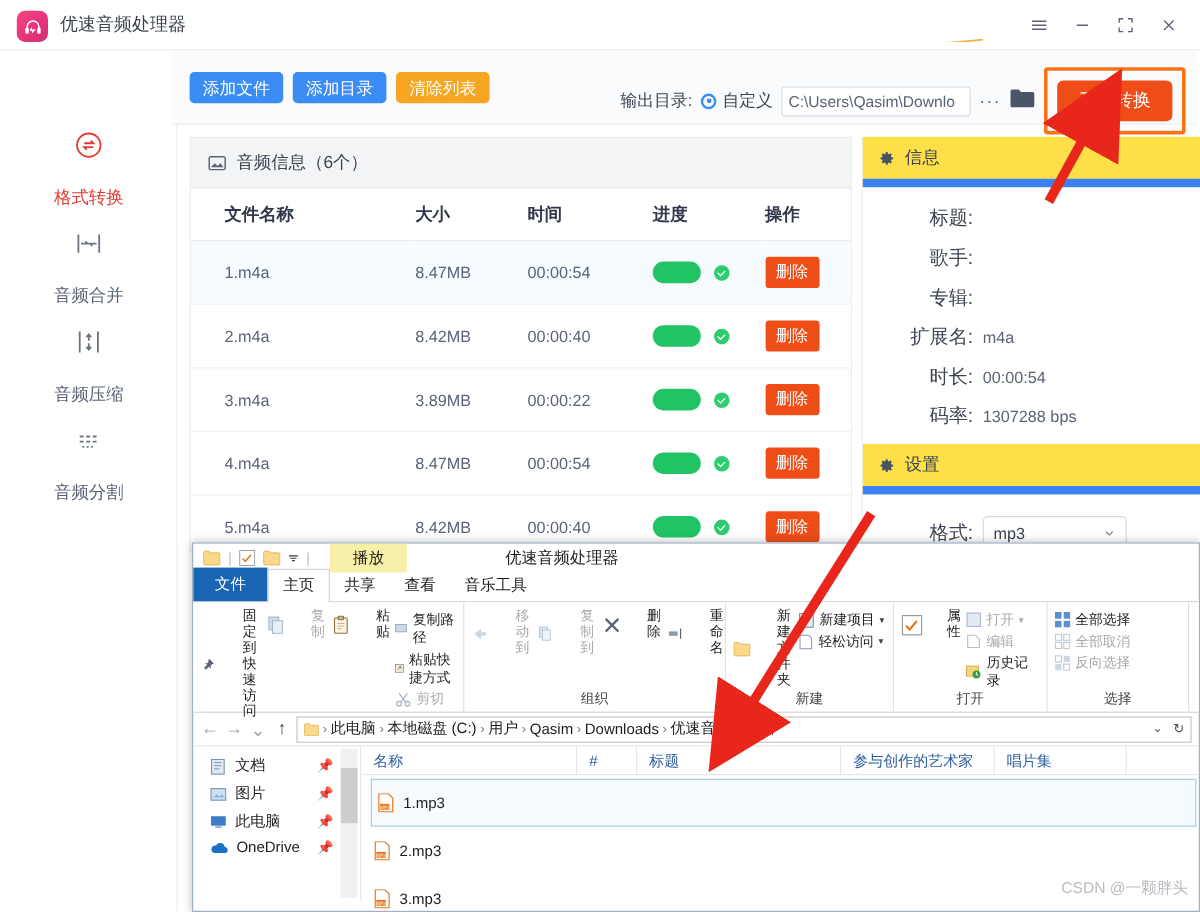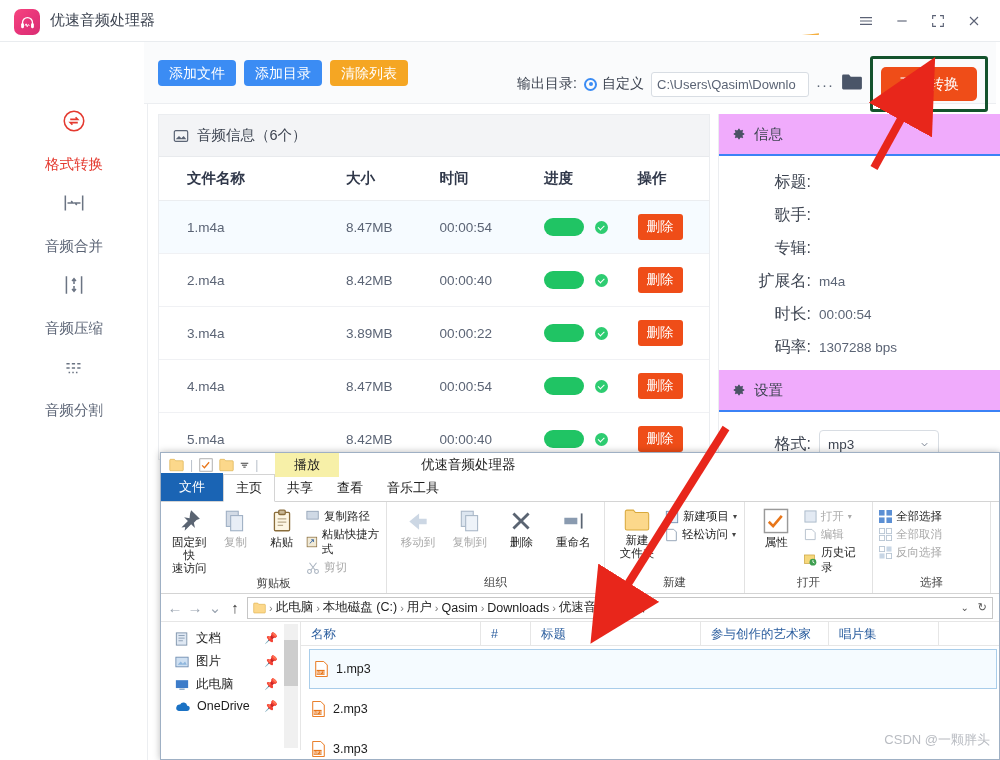--- a/index.html
+++ b/index.html
@@ -48,21 +48,21 @@
   .outlabel { font-size:14px; color:#3d4451; }
   .radio-wrap { display:flex; align-items:center; gap:5px; cursor:pointer; }
   .radio { width:13px; height:13px; border-radius:50%; border:2px solid #3b8cf4; position:relative; }
   .radio::after { content:""; position:absolute; left:2.5px; top:2.5px; width:4px; height:4px;
      border-radius:50%; background:#3b8cf4; }
   .radio-lab { font-size:14px; color:#3d4451; }
   .path-box { width:158px; height:25px; border:1px solid #d8dde3; border-radius:3px; background:#fff;
     font-size:13px; color:#5b6475; padding:0 5px; line-height:23px; overflow:hidden; white-space:nowrap; }
   .dots { font-size:15px; color:#5b6475; letter-spacing:1px; cursor:pointer; }
   .folder-ico { cursor:pointer; }
-  .start-wrap { position:relative; padding:8px; border:3px solid #14532d; border-radius:3px; }
+  .start-wrap { position:relative; padding:8px; border:3px solid #f97316; border-radius:3px; }
   .start-btn { background:#ef4d18; color:#fff; font-size:15px; height:34px; padding:0 18px;
     line-height:34px; border:none; border-radius:5px; cursor:pointer; font-family:inherit; }
 
   
   .listpanel { position:absolute; left:158px; top:114px; width:552px; height:346px;
     background:#fff; border:1px solid #ebedf0; overflow:hidden; }
   .panel-head { height:42px; background:#f3f4f6; display:flex; align-items:center;
      padding-left:14px; gap:8px; border-bottom:1px solid #e8eaed; }
   .panel-head .ptitle { font-size:14.5px; color:#3d4451; }
   table.files { width:100%; border-collapse:collapse; table-layout:fixed; }
@@ -79,22 +79,22 @@
   .pcheck { display:inline-block; width:13px; height:13px; border-radius:50%; background:#2ecc71;
      margin-left:11px; vertical-align:middle; position:relative; }
   .pcheck::after { content:""; position:absolute; left:3px; top:4px; width:5px; height:2.5px;
      border-left:1.6px solid #fff; border-bottom:1.6px solid #fff; transform:rotate(-45deg); }
   .del-btn { background:#ef4d18; color:#fff; border:none; border-radius:3px; font-size:13.5px;
      padding:4px 9px; cursor:pointer; font-family:inherit; }
 
   
   .infopanel { position:absolute; left:718px; top:114px; width:282px; height:346px; background:#fff;
      border-left:1px solid #ebedf0; }
-  .sec-head { height:42px; background:#f0abfc; display:flex; align-items:center; gap:8px;
-     padding-left:13px; border-bottom:2px solid #3b82f6; }
+  .sec-head { height:42px; background:#fde047; display:flex; align-items:center; gap:8px;
+     padding-left:13px; border-bottom:7px solid #3b82f6; }
   .sec-head .t { font-size:14.5px; color:#3d4451; }
   .inforow { display:flex; align-items:center; padding:6px 0; }
   .inforow .k { width:100px; text-align:right; font-size:16px; color:#3d4451; padding-right:8px; }
   .inforow .v { font-size:13.5px; color:#5b6475; }
   .infobody { padding:10px 0 6px 0; }
   .setbody { padding:12px 0; }
   .select-box { width:120px; height:28px; border:1px solid #d8dde3; border-radius:4px; background:#fff;
      font-size:13.5px; color:#3d4451; display:flex; align-items:center; justify-content:space-between;
      padding:0 8px; cursor:pointer; }
 
@@ -109,21 +109,21 @@
   .ex-tabs { height:25px; display:flex; align-items:flex-end; border-bottom:1px solid #d4d4d4; padding-left:0px; }
   .ex-tab { font-size:13px; color:#1d1d1d; padding:4px 12px 4px 12px; cursor:pointer; }
   .ex-tab.file { background:#1a64b4; color:#fff; padding:5px 18px; }
   .ex-tab.active { background:#fff; border:1px solid #d4d4d4; border-bottom:1px solid #fff;
      position:relative; top:1px; }
   .ribbon { height:92px; display:flex; border-bottom:1px solid #d4d4d4; background:#fff; }
   .rgroup { display:flex; flex-direction:column; justify-content:space-between;
      border-right:1px solid #e2e2e2; padding:3px 6px 1px 6px; }
   .rgroup .gitems { display:flex; align-items:flex-start; gap:2px; flex:1; }
   .rgroup .gname { text-align:center; font-size:11.5px; color:#444; padding-bottom:2px; }
-  .bigbtn { width:52px; display:flex; flex-direction:column; align-items:center; gap:2px;
+  .bigbtn { width:52px; display:flex; flex-direction:row; align-items:center; gap:18px;
      font-size:11.5px; color:#1d1d1d; text-align:center; line-height:1.15; cursor:pointer; padding-top:3px; }
   .bigbtn.dim { color:#a9a9a9; }
   .smallcol { display:flex; flex-direction:column; gap:3px; padding-top:4px; }
   .smallbtn { display:flex; align-items:center; gap:4px; font-size:11.5px; color:#1d1d1d; cursor:pointer; }
   .smallbtn.dim { color:#a9a9a9; }
   .addr { height:28px; display:flex; align-items:center; gap:4px; padding:0 6px; border-bottom:1px solid #e6e6e6; }
   .navbtn { width:16px; text-align:center; font-size:15px; color:#9aa4b0; cursor:pointer; }
   .navbtn.on { color:#3a3a3a; }
   .crumbbar { flex:1; height:22px; border:1px solid #c6c6c6; background:#fff; display:flex;
      align-items:center; padding:0 5px; gap:3px; font-size:12.5px; color:#1d1d1d; }

